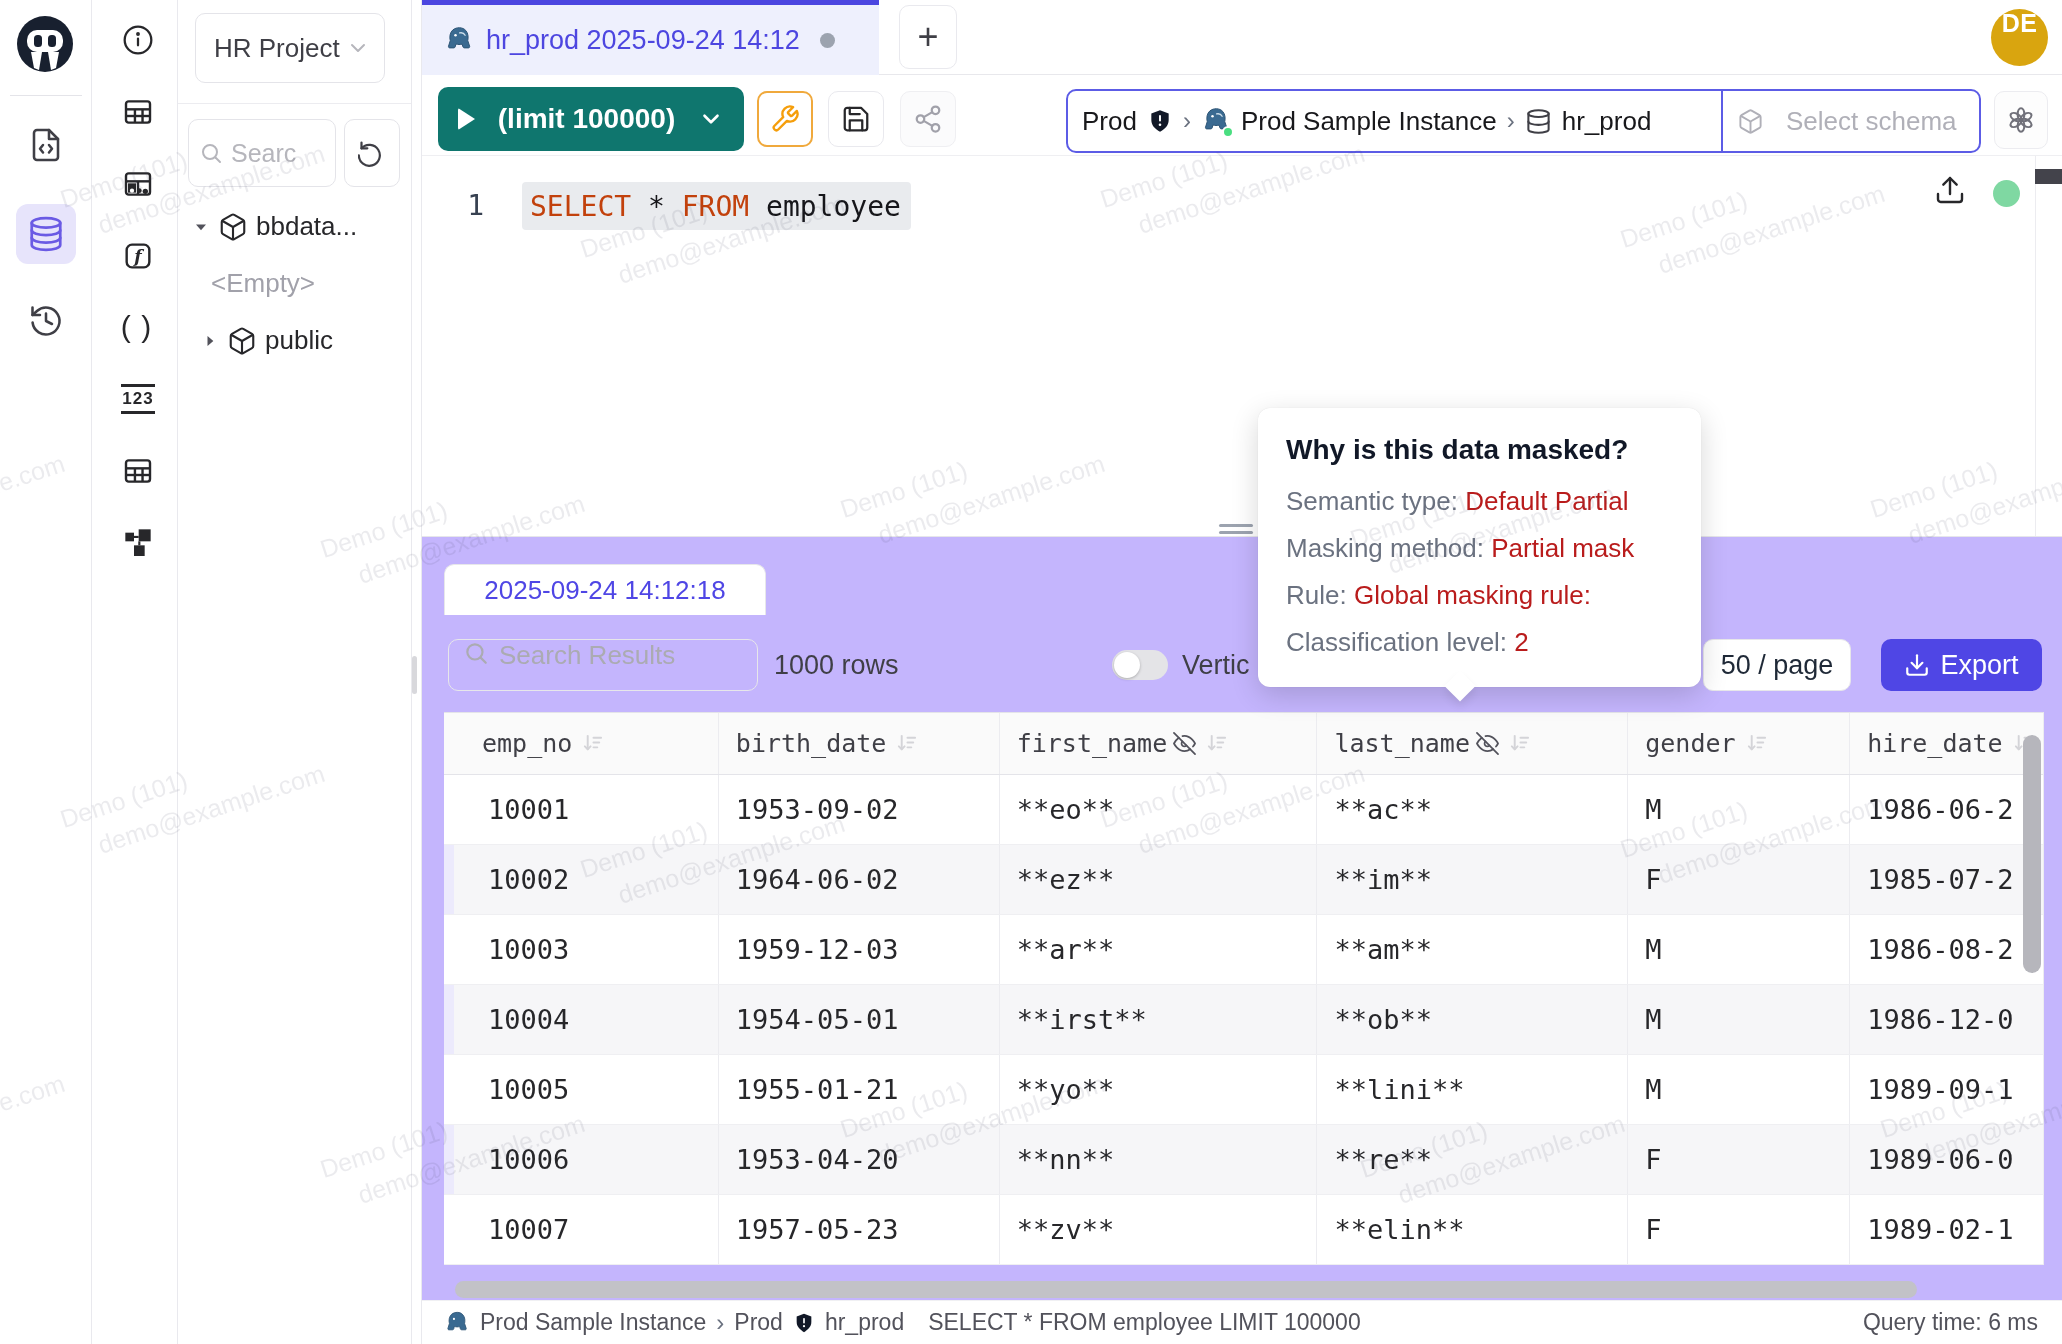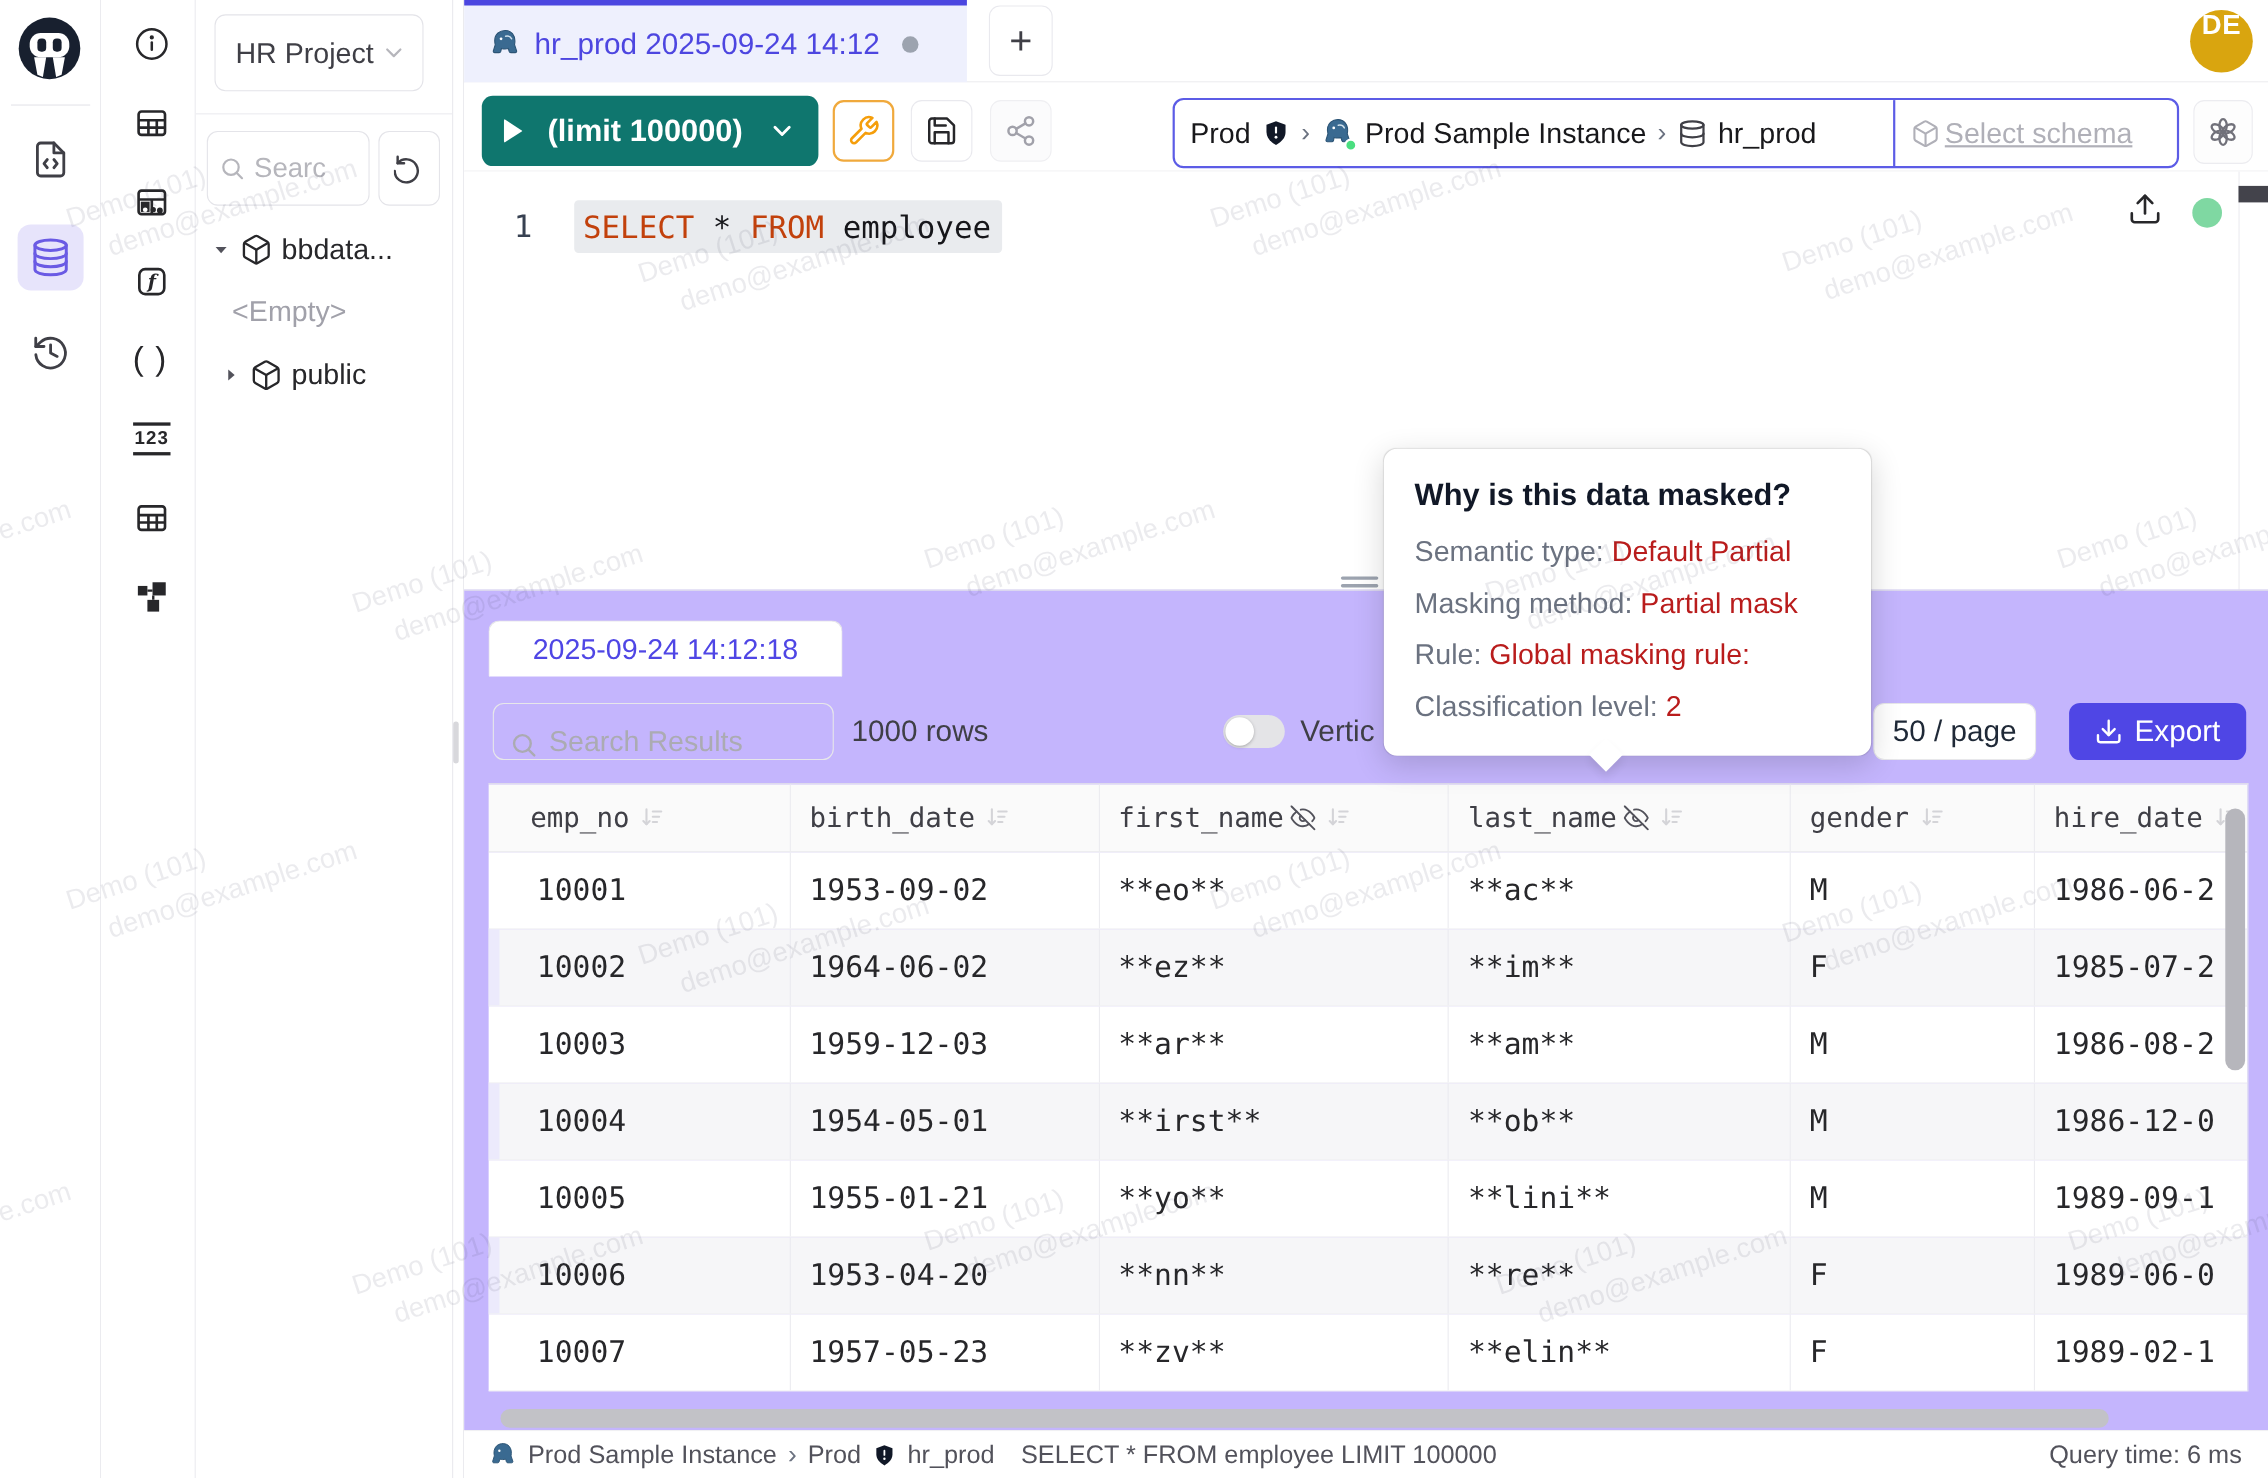--- a/index.html
+++ b/index.html
@@ -52,42 +52,42 @@
   .toolbar { position:absolute; left:0; top:75px; width:100%; height:81px; border-bottom:1px solid #efeff2; background:#fff; }
   .run-btn { position:absolute; left:16px; top:12px; width:306px; height:64px; background:#0f766e; border-radius:10px; display:flex; align-items:center; padding:0 20px; color:#fff; }
   .run-play { width:0; height:0; border-left:17px solid #fff; border-top:11px solid transparent; border-bottom:11px solid transparent; border-radius:2px; }
   .run-lbl { flex:1; text-align:center; font-size:28px; font-weight:600; }
   .sq-btn { position:absolute; top:16px; width:56px; height:56px; border-radius:10px; display:flex; align-items:center; justify-content:center; background:#fff; border:1px solid #e9e9ee; }
   .wrench-btn { left:335px; border:2px solid #f0a93c; }
   .save-btn { left:406px; }
   .share-btn { left:478px; background:#fbfbfc; border-color:#efeff2; }
   .crumb { position:absolute; left:644px; top:14px; width:915px; height:64px; border:2px solid #5c5ce6; border-radius:10px; display:flex; align-items:stretch; background:#fff; }
   .crumb-left { flex:1; display:flex; align-items:center; gap:10px; padding:0 14px; font-size:26px; color:#18181b; white-space:nowrap; overflow:hidden; }
-  .crumb-right { width:258px; border-left:2px solid #5c5ce6; display:flex; align-items:center; gap:4px; padding:0 14px; font-size:26px; color:#b0b0b8;text-decoration:underline; }
+  .crumb-right { width:258px; border-left:2px solid #5c5ce6; display:flex; align-items:center; gap:22px; padding:0 14px; font-size:26px; color:#b0b0b8; }
   .crumb-sep { color:#6b7280; font-size:24px; }
   .pg-wrap { position:relative; display:flex; }
   .pg-dot { position:absolute; right:-3px; bottom:-2px; width:12px; height:12px; border-radius:50%; background:#4ade80; border:2px solid #fff; }
   .ai-btn { position:absolute; right:14px; top:16px; width:54px; height:58px; border:1px solid #ececf0; border-radius:10px; background:#fdfdfd; display:flex; align-items:center; justify-content:center; }
 
   
   .editor { position:absolute; left:0; top:156px; width:100%; height:380px; background:#fff; }
   .ed-gutter { position:absolute; left:0; top:26px; width:62px; text-align:right; font-size:28px; color:#374151; line-height:48px; }
   .ed-line { position:absolute; left:100px; top:26px; height:48px; background:#e9ebee; border-radius:4px; padding:0 10px 0 8px; display:flex; align-items:center; font-size:28px; white-space:pre; }
   .kw { color:#c2410c; } .pl { color:#16161a; }
   .ed-upload { position:absolute; right:96px; top:18px; }
   .ed-green { position:absolute; right:42px; top:24px; width:27px; height:27px; border-radius:50%; background:#7fd8a2; }
   .ed-scrollstrip { position:absolute; right:0; top:0; width:27px; height:100%; border-left:1px solid #ececf0; }
   .ed-scrollbar { position:absolute; right:0; top:13px; width:27px; height:15px; background:#43434b; }
 
   
   .resize-handle { position:absolute; left:797px; top:524px; width:34px; height:12px; z-index:3; }
   .resize-handle i { display:block; height:3px; background:#9ca3af; border-radius:2px; margin-bottom:4px; }
   .results { position:absolute; left:0; top:536px; width:100%; height:764px; border-top:1px solid #e6e6ea; background:#c4b5fd; }
   .rtab { position:absolute; left:22px; top:27px; width:322px; height:51px; border:1px solid #e7e7ea; border-bottom:none; border-radius:10px 10px 0 0; display:flex; align-items:center; justify-content:center; font-size:26px; font-weight:500; color:#4f46e5; background:#fff; }
-  .res-search { position:absolute; left:26px; top:102px; width:310px; height:52px; border:1px solid #e7e7ea; border-radius:10px; display:flex; align-items:flex-end; gap:10px; padding:0 14px; }
+  .res-search { position:absolute; left:26px; top:102px; width:310px; height:52px; border:1px solid #e7e7ea; border-radius:10px; display:flex; align-items:flex-start; gap:10px; padding:0 14px; }
   .res-search input { border:none; outline:none; flex:1; font-size:26px; color:#3f3f46; font-family:"Liberation Sans",sans-serif; background:transparent; width:40px; }
   .res-search input::placeholder { color:#ababb2; }
   .rows-label { position:absolute; left:352px; top:102px; height:52px; line-height:52px; font-size:27px; color:#3f3f46; }
   .vtoggle { position:absolute; left:690px; top:113px; width:56px; height:30px; background:#e4e4e7; border-radius:16px; }
   .vtoggle .knob { position:absolute; left:2px; top:2px; width:26px; height:26px; background:#fff; border-radius:50%; box-shadow:0 1px 3px rgba(0,0,0,.25); }
   .vlabel { position:absolute; left:760px; top:102px; height:52px; line-height:52px; font-size:27px; color:#3f3f46; }
   .pagesize { position:absolute; left:1281px; top:102px; width:148px; height:52px; border:1px solid #e7e7ea; border-radius:10px; display:flex; align-items:center; justify-content:center; font-size:27px; color:#1f2937; background:#fff; }
   .export-btn { position:absolute; left:1459px; top:102px; width:161px; height:52px; background:#4f46e5; border-radius:10px; display:flex; align-items:center; justify-content:center; gap:10px; color:#fff; font-size:27px; }
 
   

